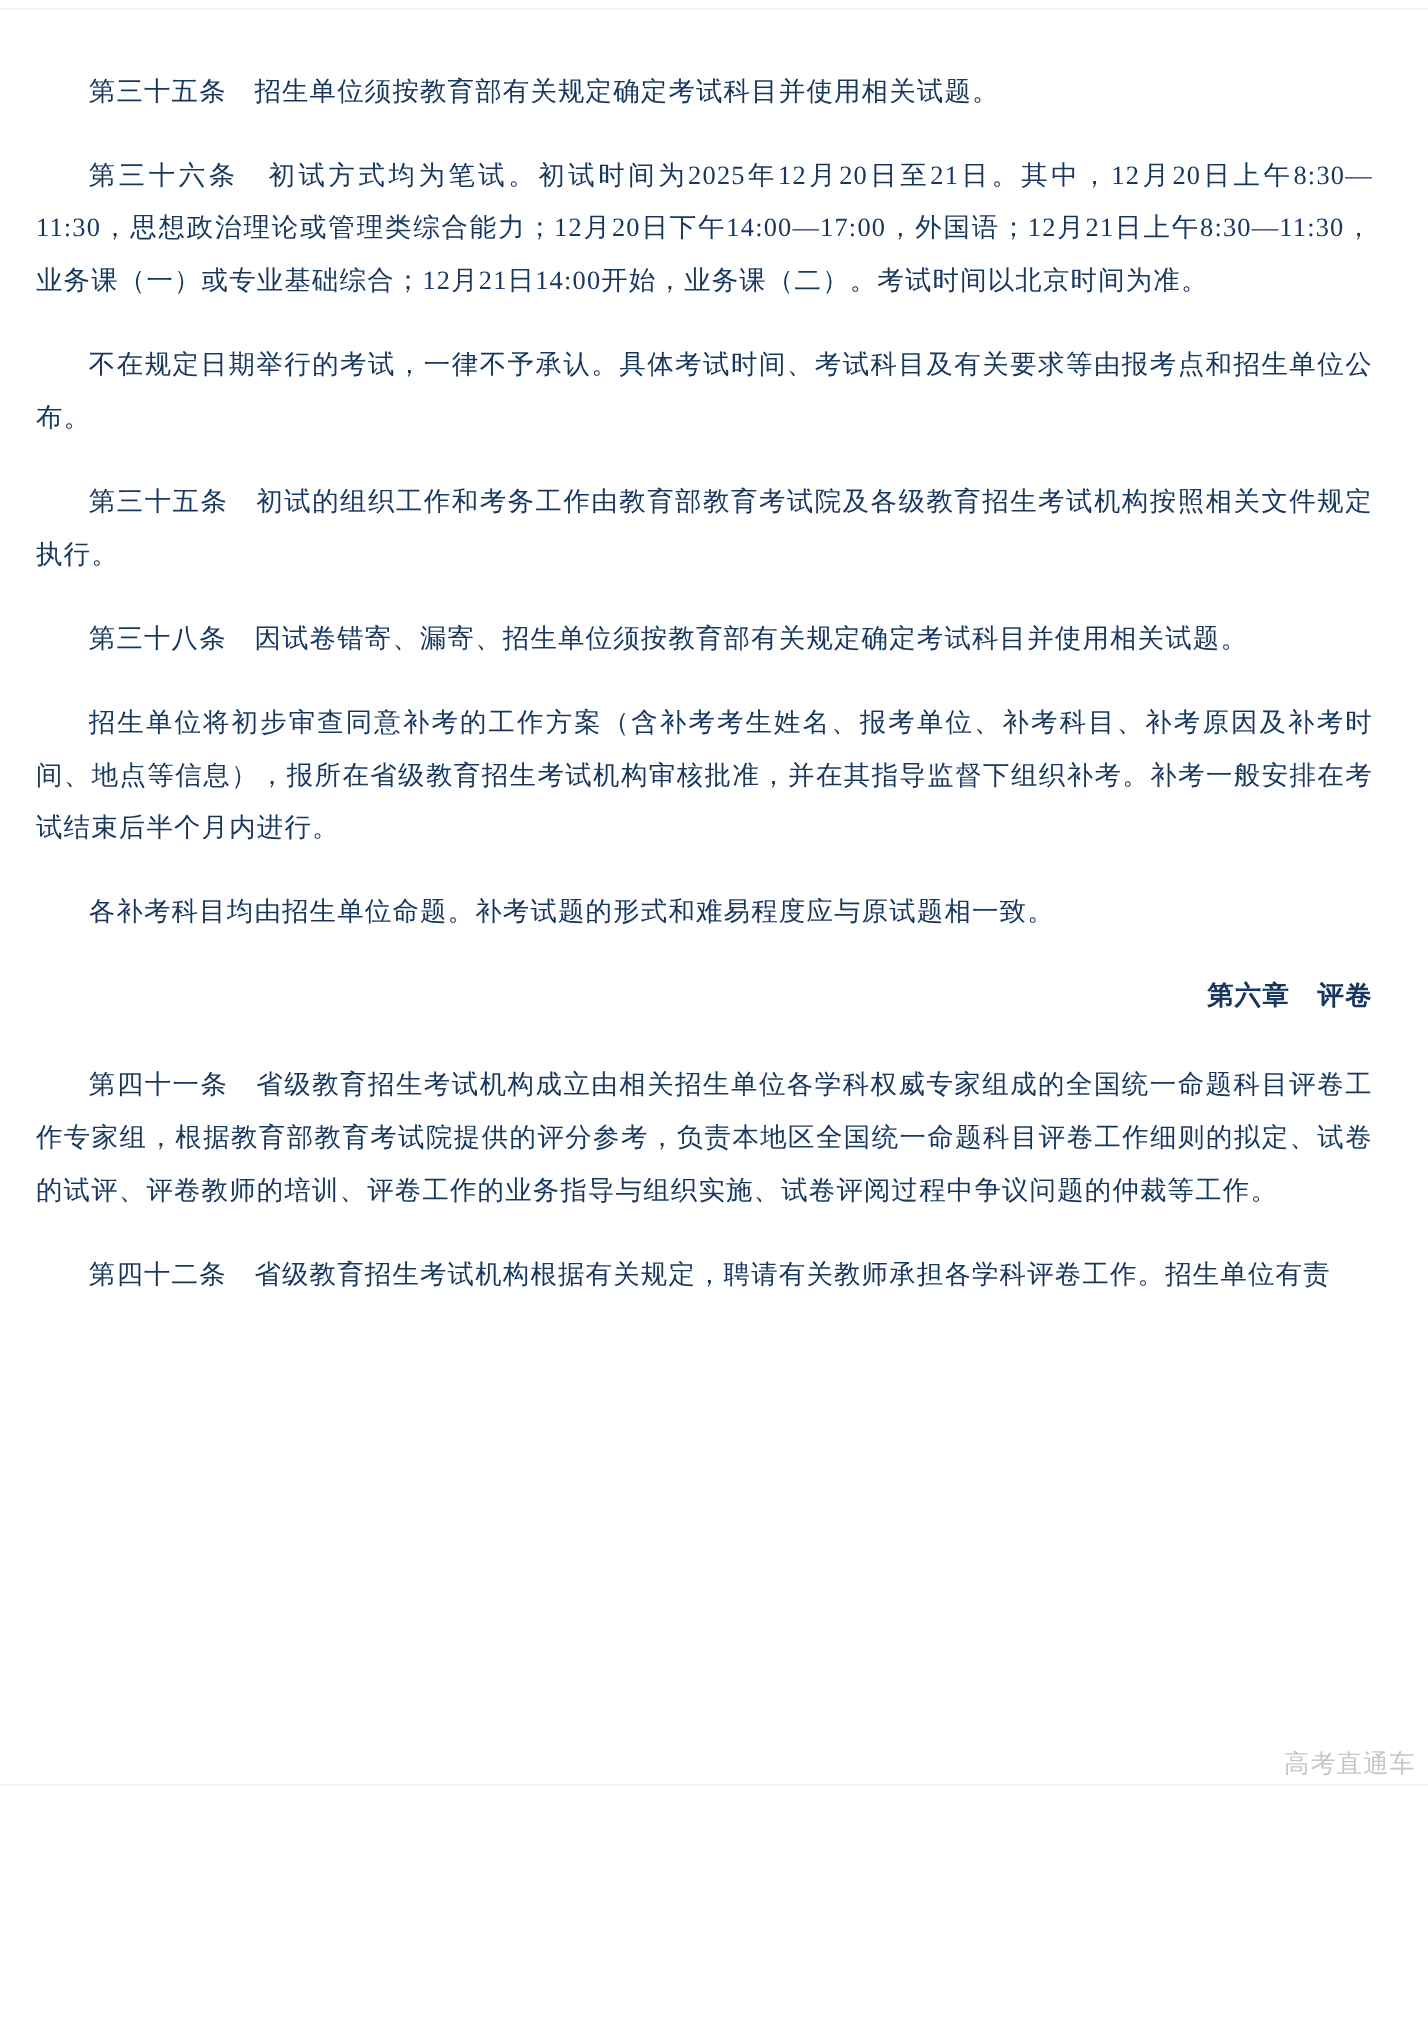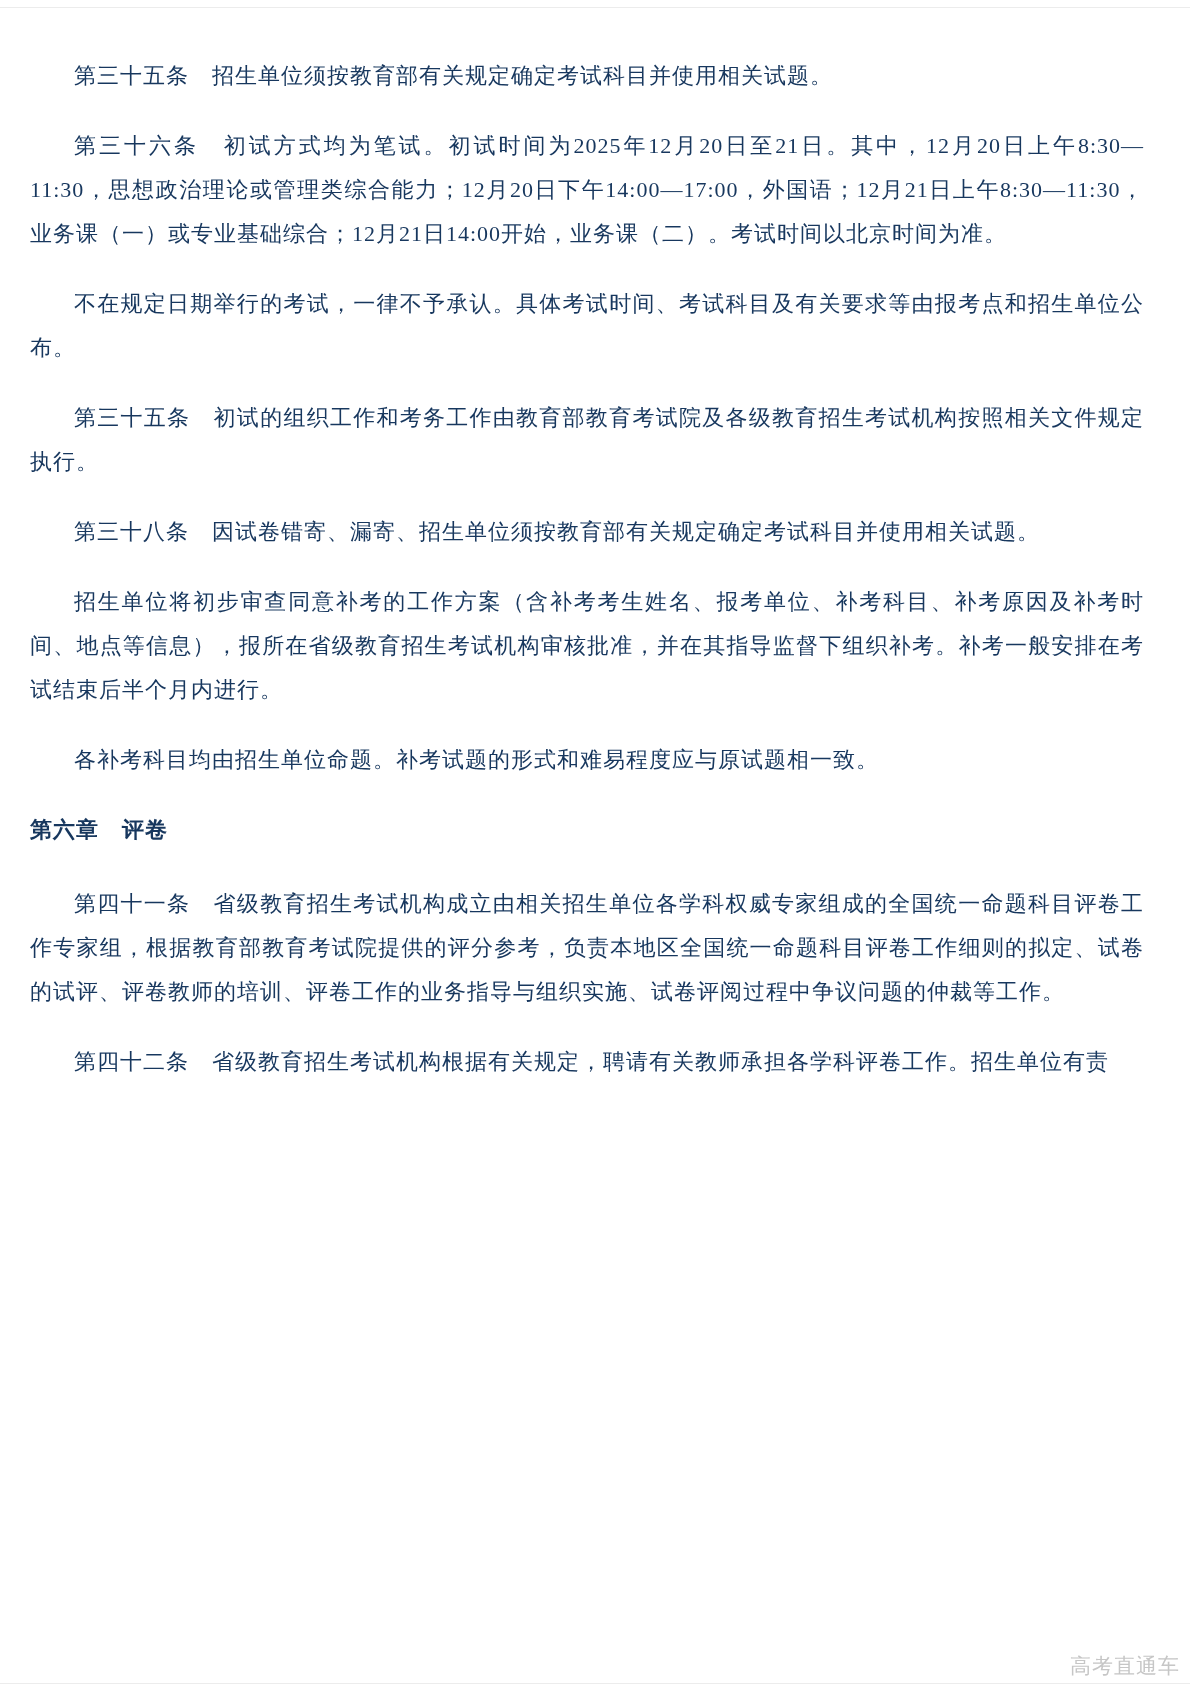--- a/index.html
+++ b/index.html
@@ -10,21 +10,21 @@
   }
   body {
     width: 1190px;
     height: 1684px;
     position: relative;
     overflow: hidden;
     font-family: "Liberation Serif", "DejaVu Serif", serif;
   }
   .page {
     width: 1190px;
-    height: 1684px;
+    height: 1488px;
     padding: 54px 46px 0 30px;
     position: relative;
     background: #ffffff;
   }
   .edge-line-top {
     position: absolute;
     top: 7px;
     left: 0;
     right: 0;
     border-top: 1px solid #ececec;
@@ -45,21 +45,21 @@
     text-indent: 2em;
     text-align: justify;
   }
   .doc h2.chapter {
     margin: 4px 0 30px 0;
     font-size: 22px;
     line-height: 44px;
     letter-spacing: 1px;
     color: #17375e;
     font-weight: bold;
-    text-align: left;
+    text-align: right;
     text-indent: 0;
   }
   .watermark {
     position: absolute;
     right: 10px;
     bottom: 4px;
     font-family: "Liberation Sans", "DejaVu Sans", sans-serif;
     font-size: 21px;
     letter-spacing: 1px;
     color: #c6c6c6;

